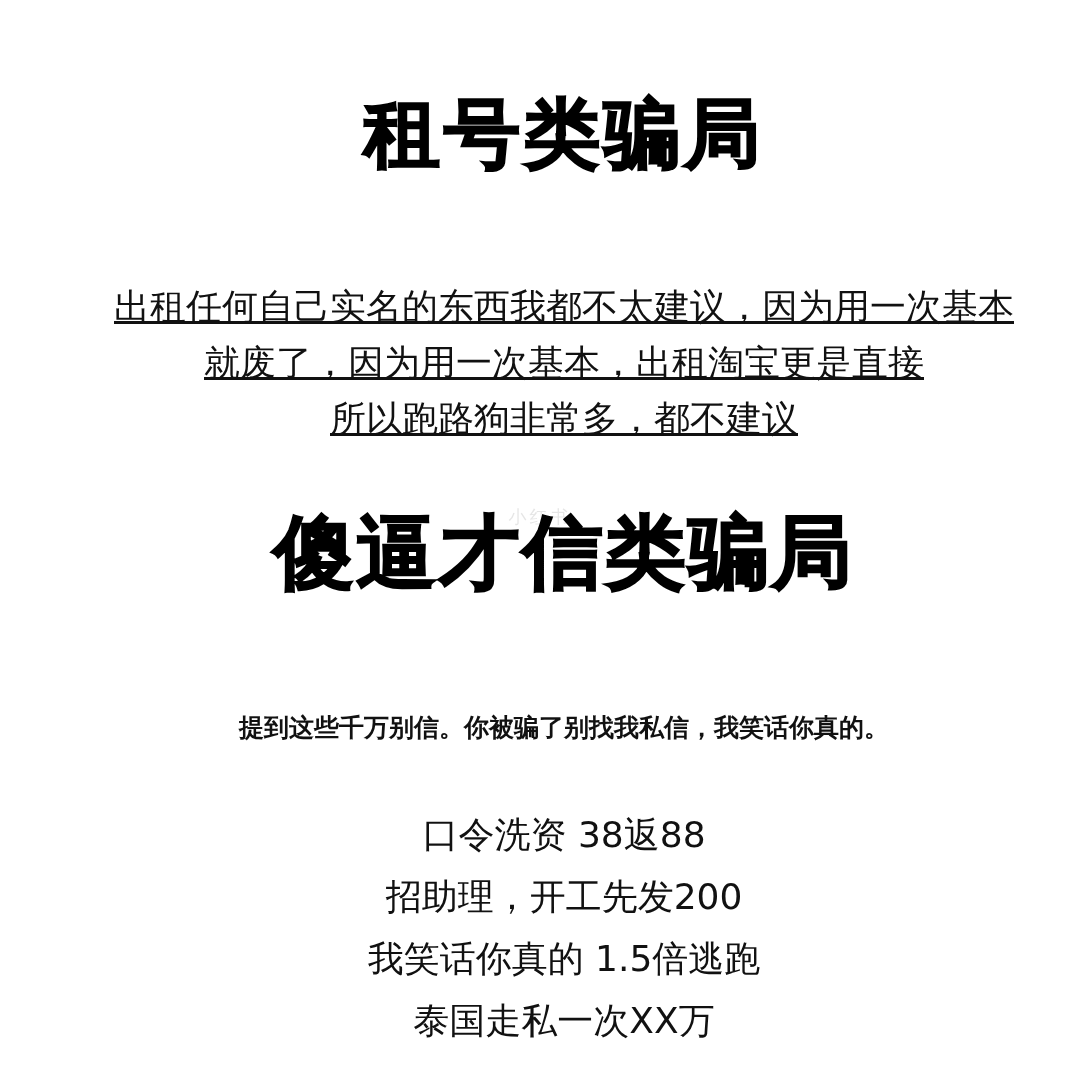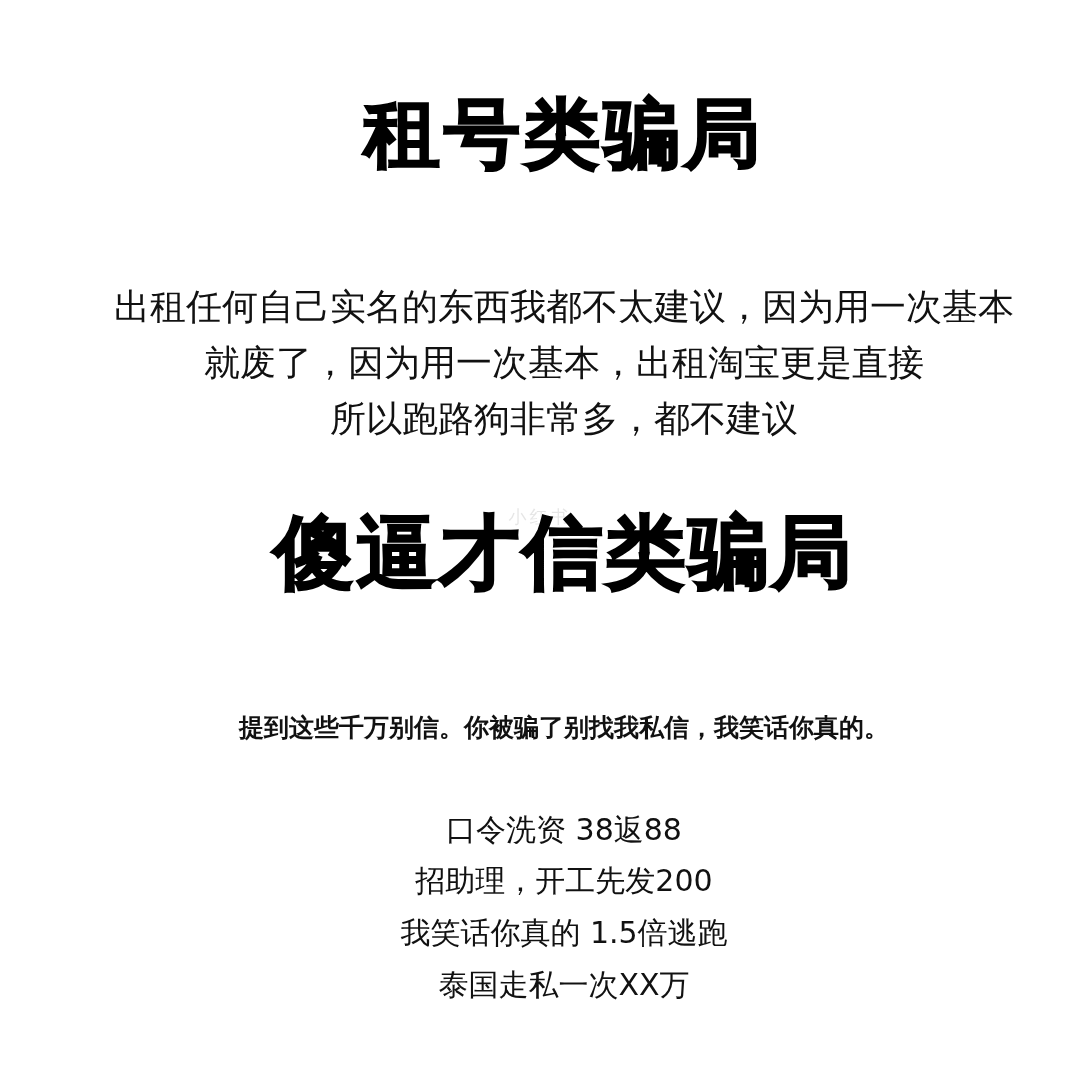--- a/index.html
+++ b/index.html
@@ -47,37 +47,38 @@
   .body-block {
     text-align: center;
     font-size: 36px;
     line-height: 1.55;
     color: #111111;
     font-family: "DejaVu Sans", "Liberation Sans", sans-serif;
   }
   #intro-paragraph {
     margin-top: 56px;
     width: 1010px;
+    text-decoration: underline;
   }
   #intro-paragraph .line {
     display: block;
   }
 
   #warning-line {
     margin-top: 50px;
     width: 1040px;
     font-size: 25px;
     font-weight: bold;
   }
 
   #scam-list {
     margin-top: 56px;
     width: 1020px;
     text-align: center;
-    font-size: 30px;
+    font-size: 36px;
     line-height: 1.72;
     color: #111111;
     font-family: "DejaVu Sans", "Liberation Sans", sans-serif;
   }
   #scam-list .item {
     display: block;
   }
 
   
   .watermark {

